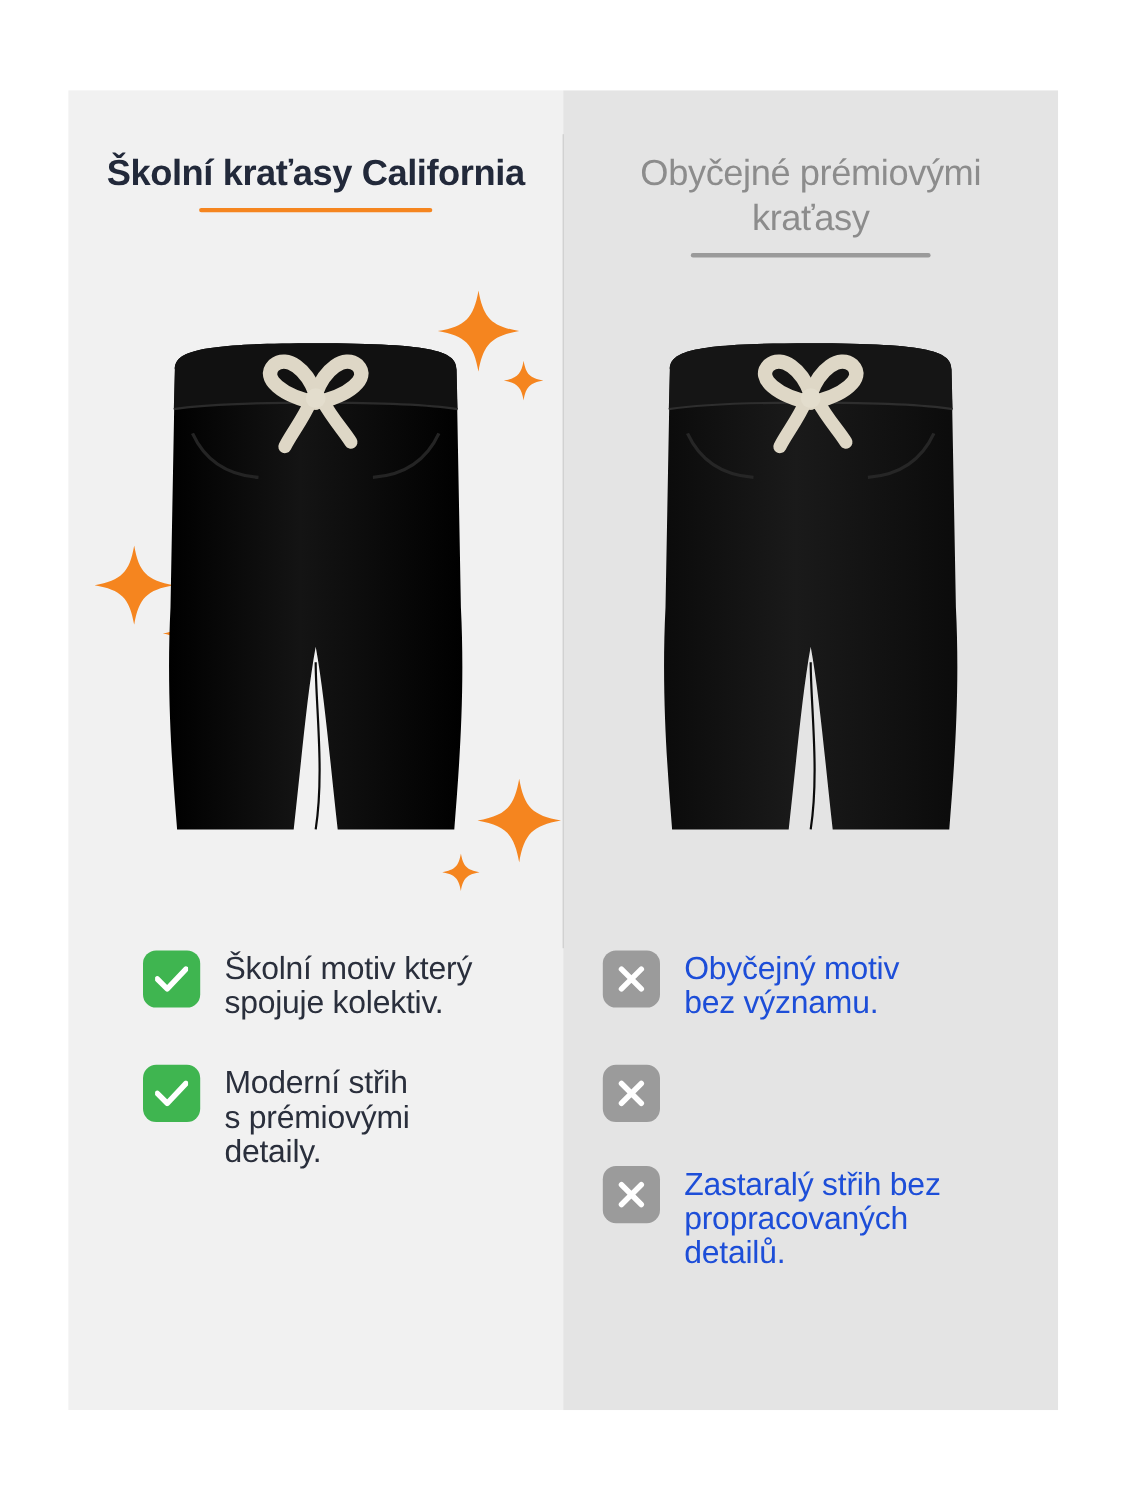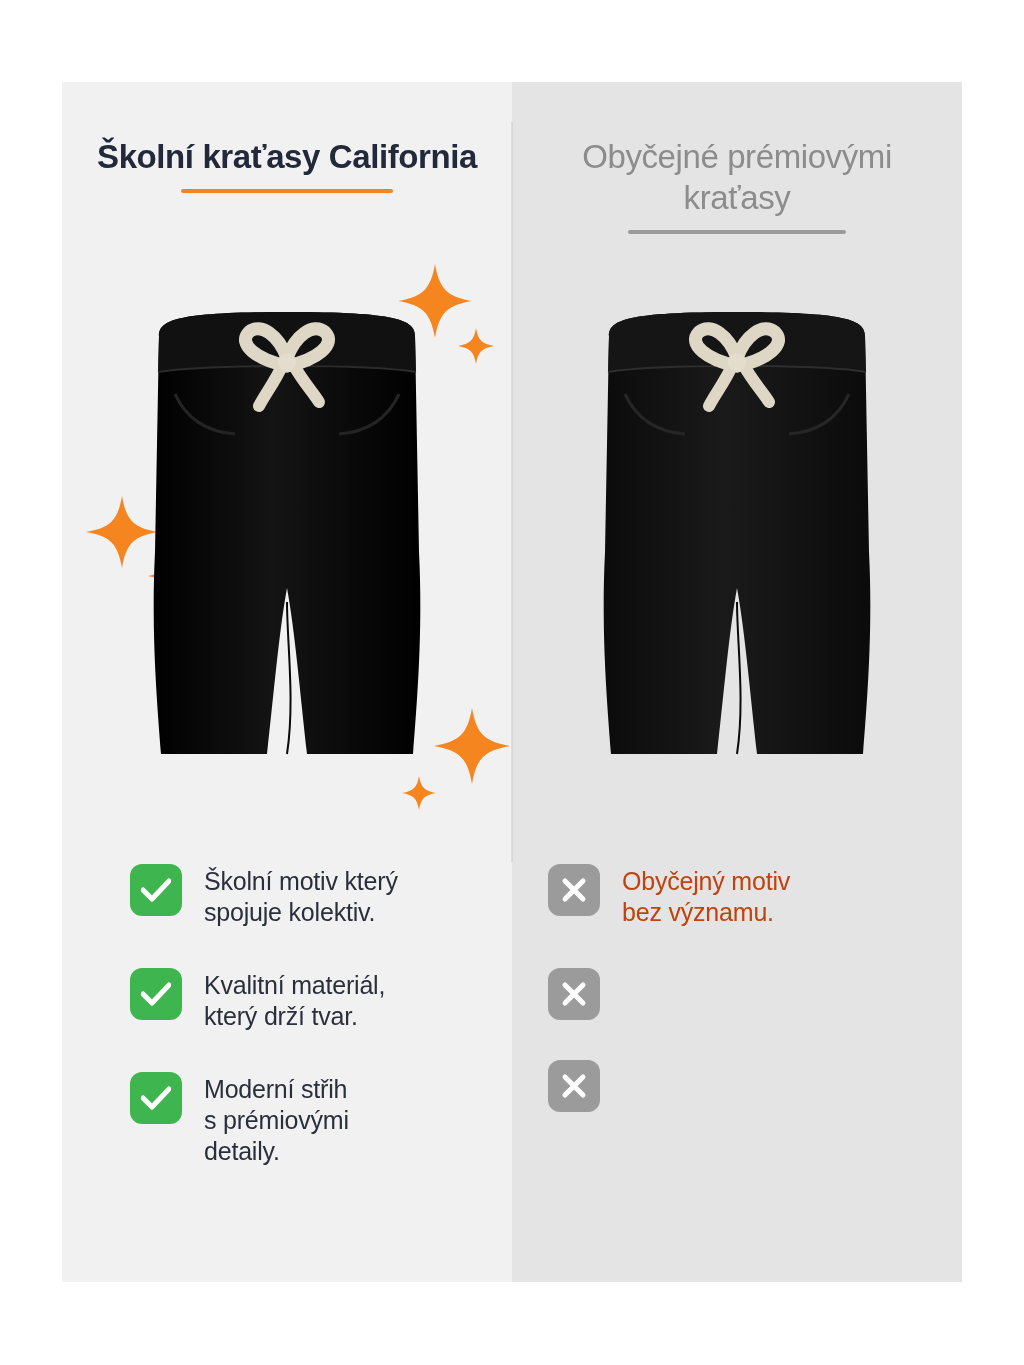--- a/index.html
+++ b/index.html
@@ -135,28 +135,28 @@
     margin-right: 22px;
     display: flex;
     align-items: center;
     justify-content: center;
   }
   .badge.good { background: #3fb550; }
   .badge.bad  { background: #9b9b9b; }
   .badge svg { display: block; }
 
   .bullet-text {
-    font-size: 25px;
+    font-size: 29px;
     line-height: 31px;
     color: #2a2f3c;
     letter-spacing: -0.2px;
     padding-top: 2px;
     white-space: pre-line;
   }
-  .col-right .bullet-text { color: #c2410c; }
+  .col-right .bullet-text { color: #1d4ed8; }
 </style>
 </head>
 <body>
 
 <div class="page">
   <div class="board">
 
     <div class="col col-left">
 
       <div class="head head-left">
@@ -226,29 +226,20 @@
 
       <div class="bullets">
         <div class="bullet">
           <span class="badge good">
             <svg width="30" height="24" viewBox="0 0 30 24">
                 <path d="M2 12 L11 21 L28 3" fill="none" stroke="#ffffff" stroke-width="5" stroke-linecap="round" stroke-linejoin="round"></path>
               </svg>
           </span>
           <span class="bullet-text">Školní motiv který
 spojuje kolektiv.</span>
-        </div>
-        <div class="bullet">
-          <span class="badge good">
-            <svg width="30" height="24" viewBox="0 0 30 24">
-                <path d="M2 12 L11 21 L28 3" fill="none" stroke="#ffffff" stroke-width="5" stroke-linecap="round" stroke-linejoin="round"></path>
-              </svg>
-          </span>
-          <span class="bullet-text">Kvalitní materiál,
-který drží tvar.</span>
         </div>
         <div class="bullet">
           <span class="badge good">
             <svg width="30" height="24" viewBox="0 0 30 24">
                 <path d="M2 12 L11 21 L28 3" fill="none" stroke="#ffffff" stroke-width="5" stroke-linecap="round" stroke-linejoin="round"></path>
               </svg>
           </span>
           <span class="bullet-text">Moderní střih
 s prémiovými
 detaily.</span>
@@ -306,19 +297,22 @@
                 <path d="M4 4 L22 22 M22 4 L4 22" fill="none" stroke="#ffffff" stroke-width="5" stroke-linecap="round"></path>
               </svg>
           </span>
         </div>
         <div class="bullet">
           <span class="badge bad">
             <svg width="26" height="26" viewBox="0 0 26 26">
                 <path d="M4 4 L22 22 M22 4 L4 22" fill="none" stroke="#ffffff" stroke-width="5" stroke-linecap="round"></path>
               </svg>
           </span>
+          <span class="bullet-text">Zastaralý střih bez
+propracovaných
+detailů.</span>
         </div>
       </div>
     </div>
 
     <div class="divider"></div>
   </div>
 </div>
 
 </body></html>

